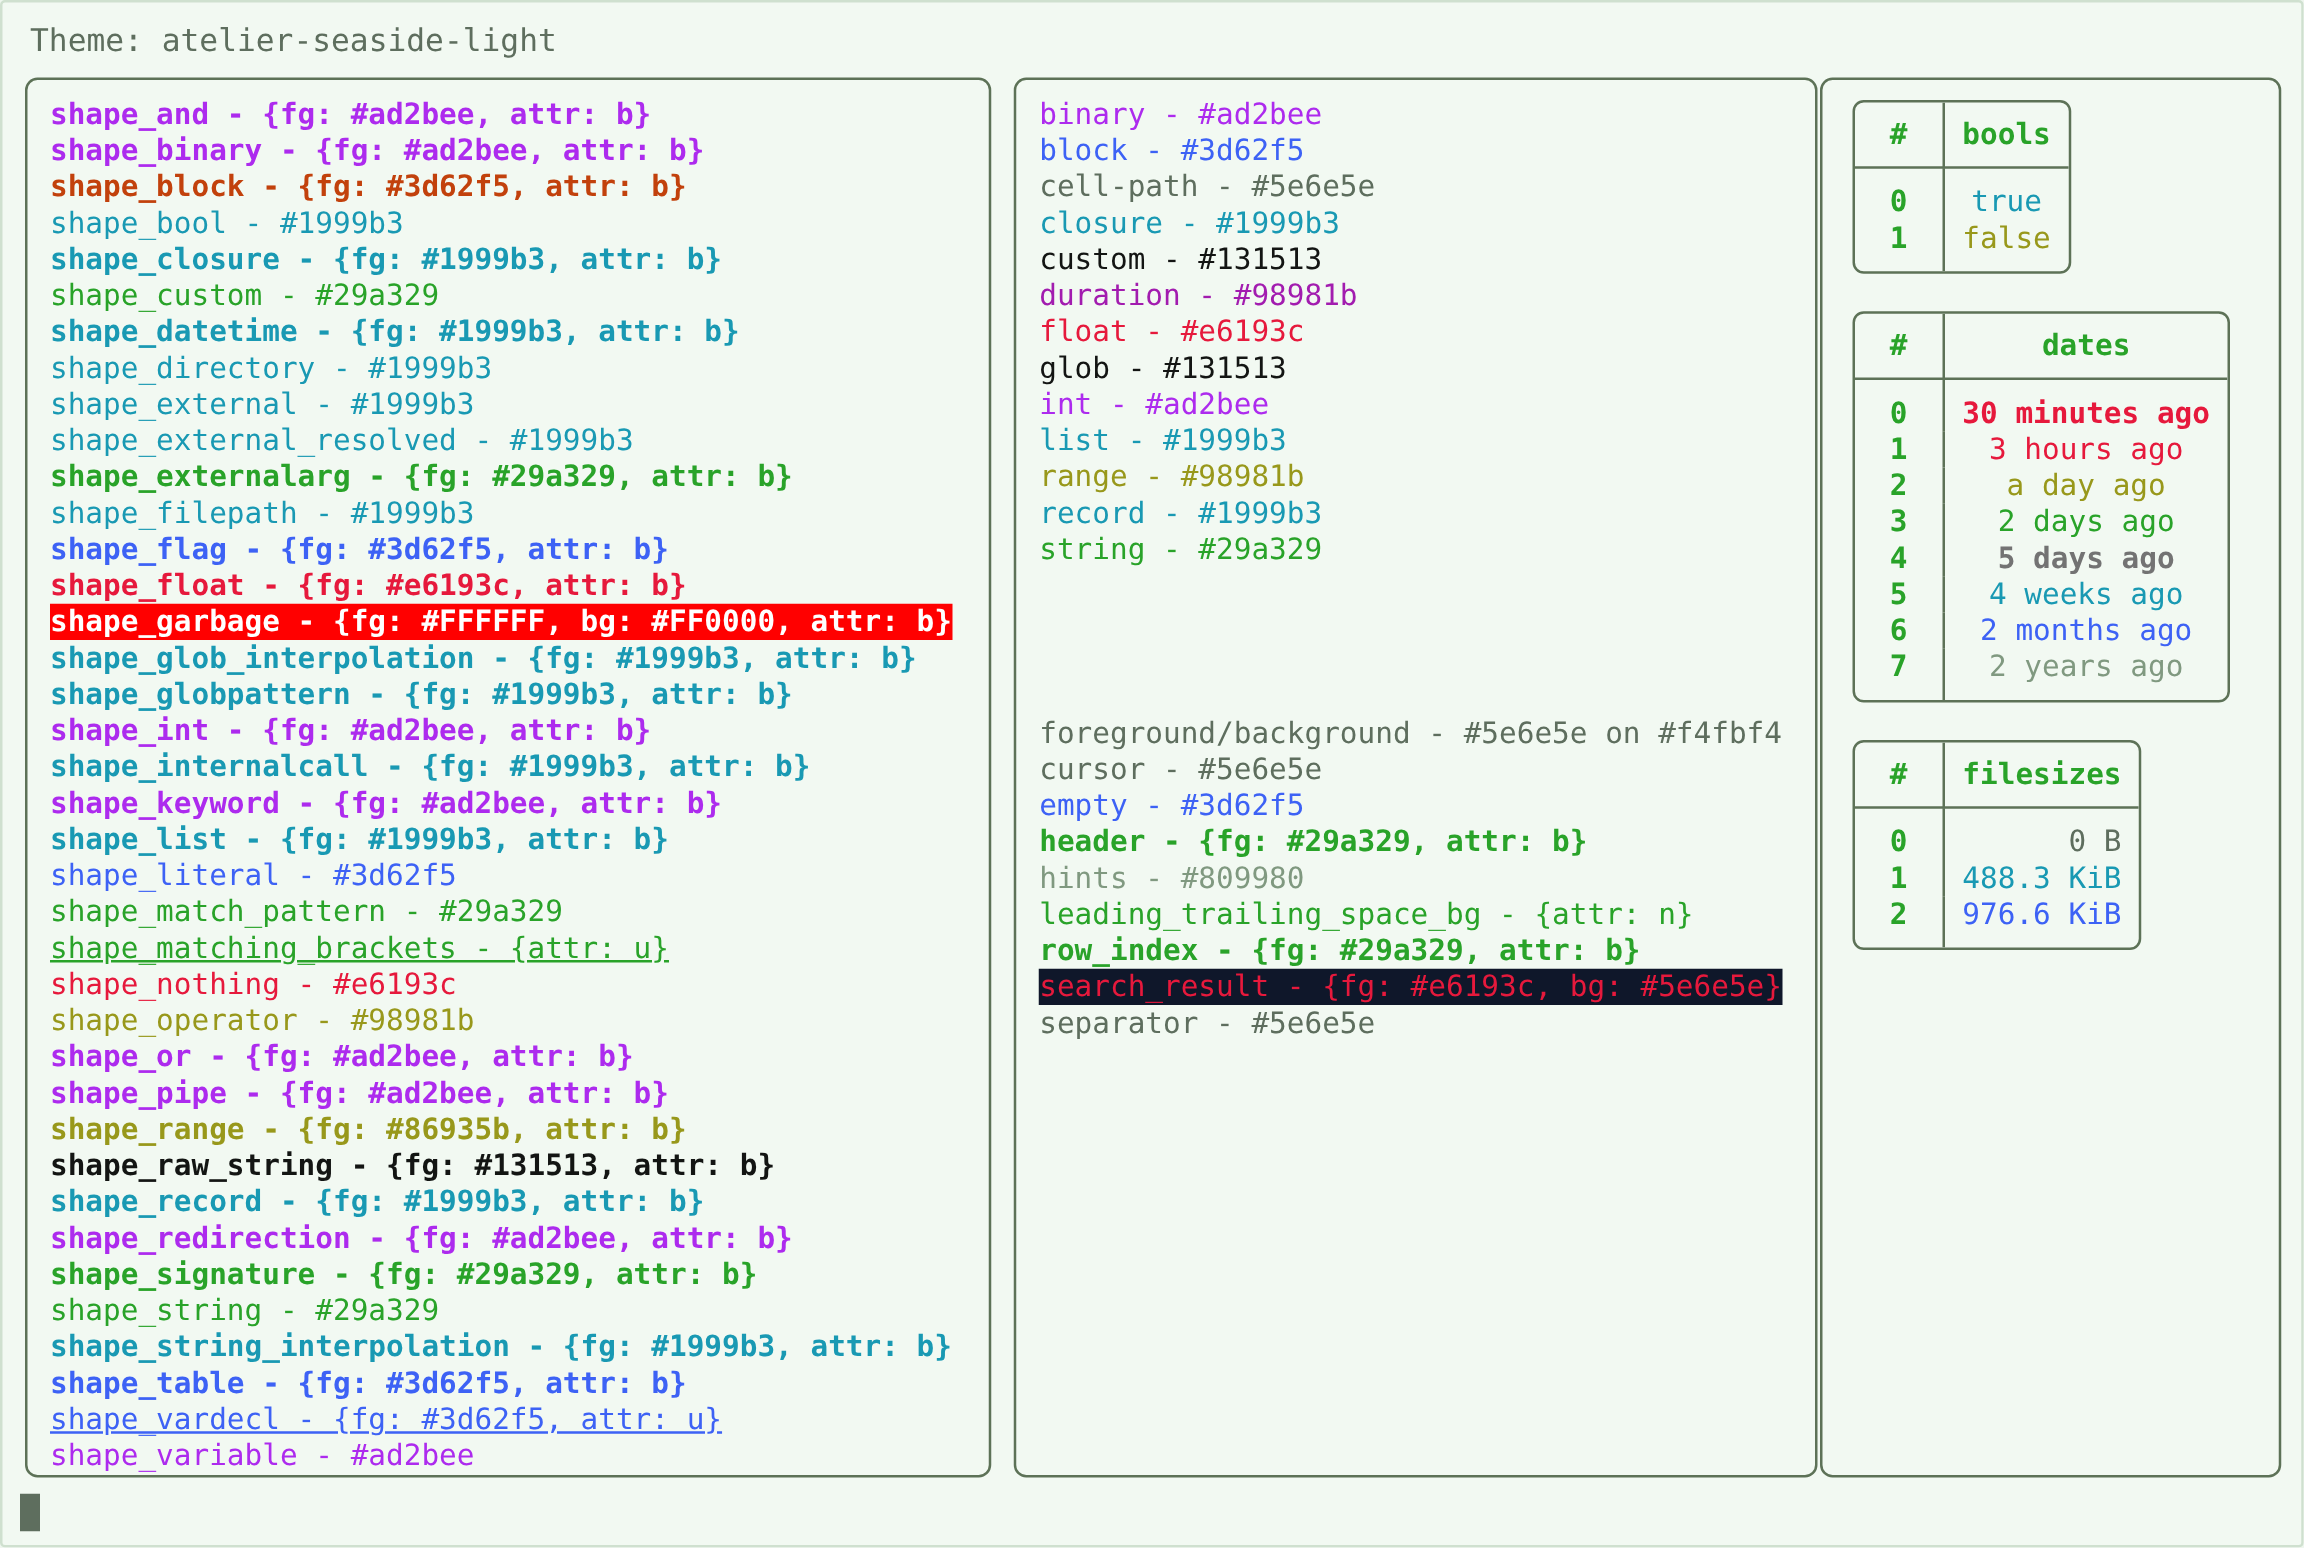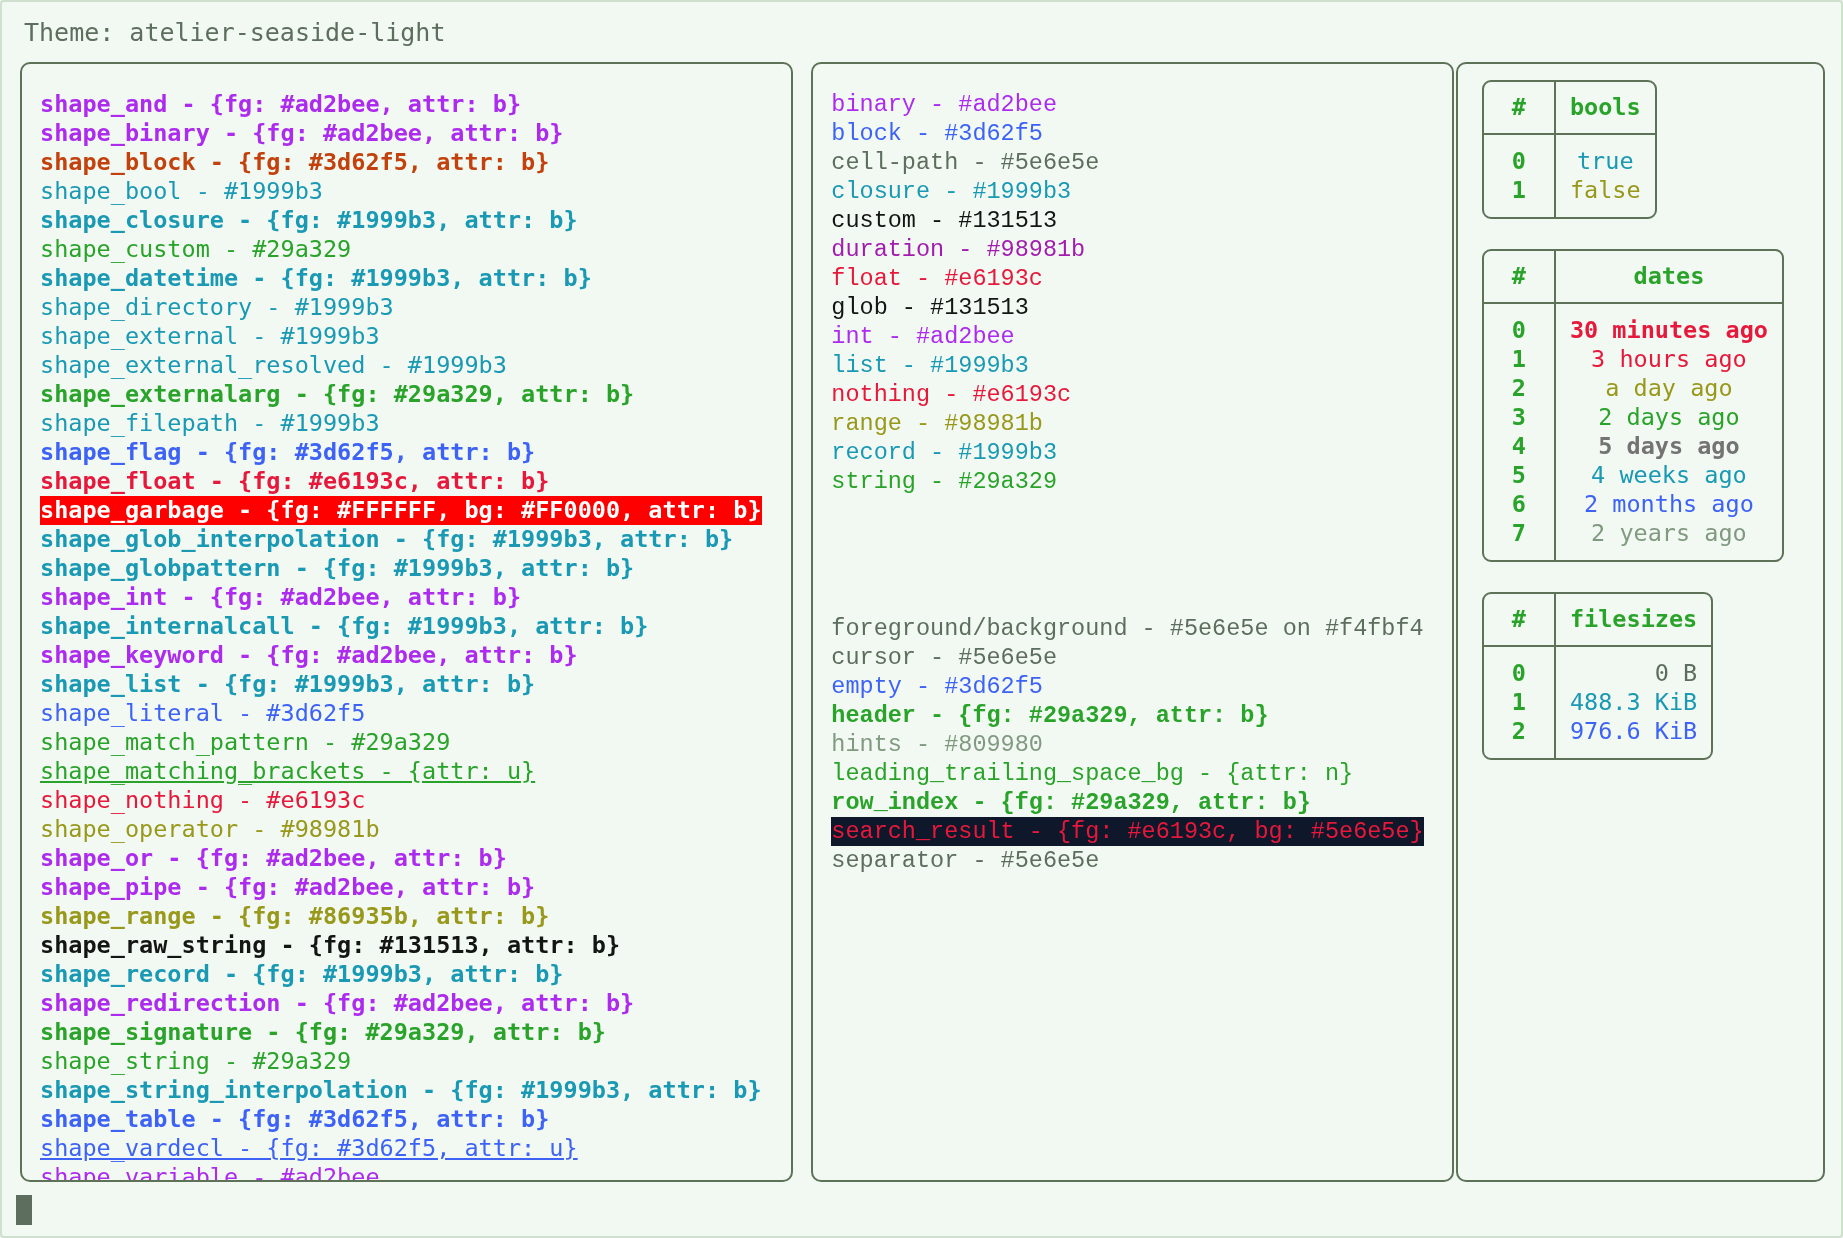--- a/index.html
+++ b/index.html
@@ -39,25 +39,25 @@
     width: 1805px;
     height: 1120px;
     display: flex;
     gap: 0px;
   }
   .panel {
     border: 2px solid #5d7257;
     border-radius: 10px;
     box-sizing: border-box;
     background: #f2f9f2;
-    padding: 26px 18px 10px 18px;
+    padding: 13px 18px 10px 18px;
     overflow: hidden;
   }
   .panel-left  { width: 780px; height: 1120px; }
-  .panel-mid   { width: 648px; height: 1120px; margin-left: 18px; font-family: Liberation Mono, monospace;}
+  .panel-mid   { width: 648px; height: 1120px; margin-left: 18px;}
   .panel-right {
     width: 372px; height: 1120px; margin-left: 2px;
     padding: 16px 22px 10px 24px;
   }
   .row {
     font-size: 23.5px;
     line-height: 29px;
     white-space: pre;
     letter-spacing: 0px;
   }
@@ -169,21 +169,20 @@
           <div class="row" style="color: rgb(173, 43, 238);">binary - #ad2bee</div>
           <div class="row" style="color: rgb(61, 98, 245);">block - #3d62f5</div>
           <div class="row" style="color: rgb(94, 110, 94);">cell-path - #5e6e5e</div>
           <div class="row" style="color: rgb(25, 153, 179);">closure - #1999b3</div>
           <div class="row" style="color: rgb(19, 21, 19);">custom - #131513</div>
           <div class="row" style="color: #a21caf;">duration - #98981b</div>
           <div class="row" style="color: rgb(230, 25, 60);">float - #e6193c</div>
           <div class="row" style="color: rgb(19, 21, 19);">glob - #131513</div>
           <div class="row" style="color: rgb(173, 43, 238);">int - #ad2bee</div>
           <div class="row" style="color: rgb(25, 153, 179);">list - #1999b3</div>
-          <div class="row" style="color: rgb(230, 25, 60);">nothing - #e6193c</div>
           <div class="row" style="color: rgb(152, 152, 27);">range - #98981b</div>
           <div class="row" style="color: rgb(25, 153, 179);">record - #1999b3</div>
           <div class="row" style="color: rgb(41, 163, 41);">string - #29a329</div>
         </div>
       <div class="spacer-block"></div>
       <div id="ui-list">
           <div class="row" style="color: rgb(94, 110, 94);">foreground/background - #5e6e5e on #f4fbf4</div>
           <div class="row" style="color: rgb(94, 110, 94);">cursor - #5e6e5e</div>
           <div class="row" style="color: rgb(61, 98, 245);">empty - #3d62f5</div>
           <div class="row b" style="color: rgb(41, 163, 41);">header - {fg: #29a329, attr: b}</div>

